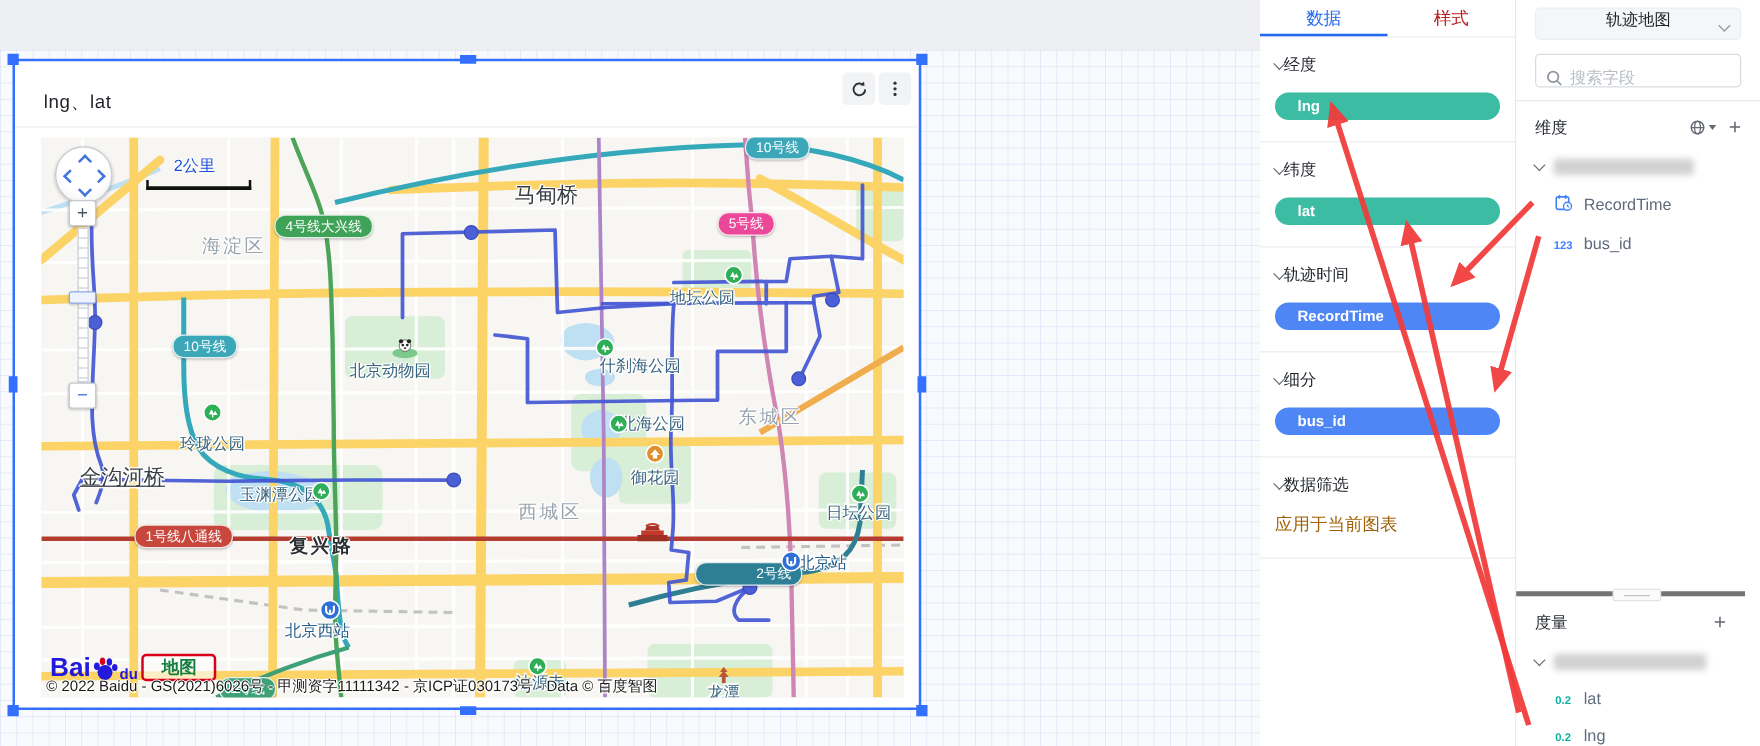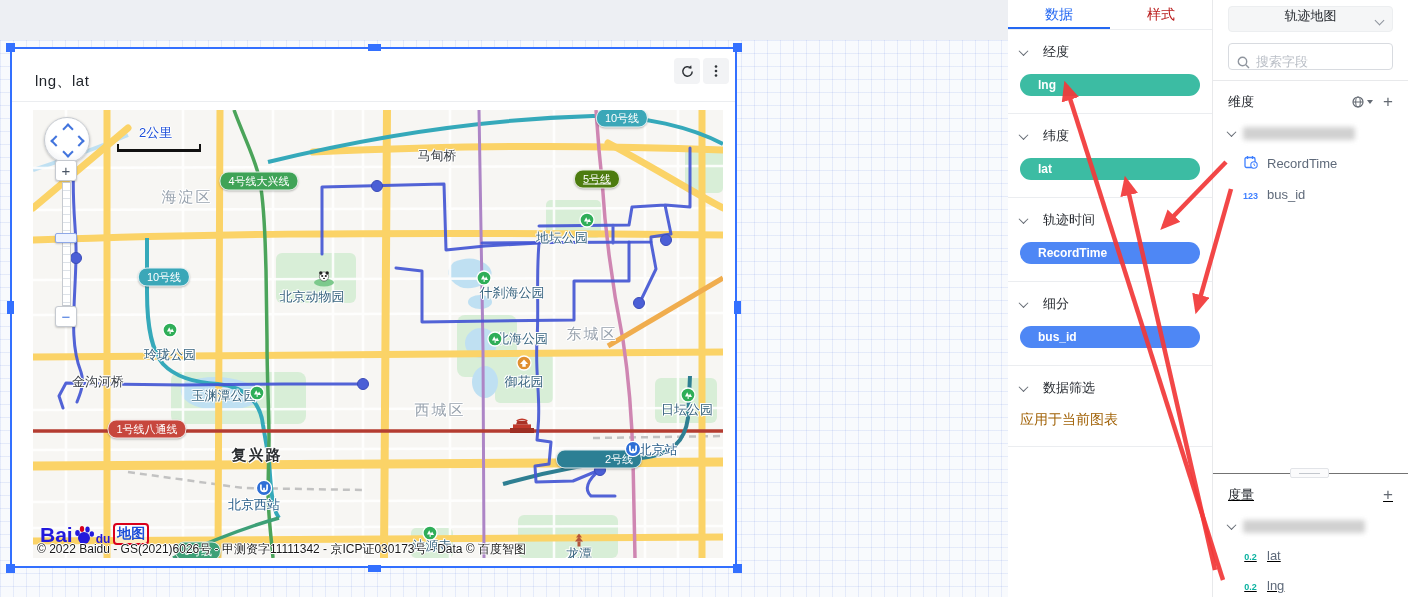--- a/index.html
+++ b/index.html
@@ -27,21 +27,21 @@
 
   
   #map { position:absolute; left:21px; top:61px; width:690px; height:448px; overflow:hidden; background:#f7f6f3; }
   #map svg.layer { position:absolute; left:0; top:0; }
   #map-overlays { position:absolute; left:0; top:0; width:100%; height:100%; }
   .mlabel { position:absolute; white-space:nowrap; transform:translate(-50%,-50%);
     text-shadow:-1px 0 #fff,1px 0 #fff,0 -1px #fff,0 1px #fff,1px 1px #fff,-1px -1px #fff; }
   .mlabel.district { font-size:15px; color:#99a3ae; letter-spacing:2px; }
   .mlabel.park { font-size:13px; color:#38647f; }
   .mlabel.station { font-size:13px; color:#2a5f8a; }
-  .mlabel.road { font-size:13px; color:#3a3f45; }
+  .mlabel.road { font-size:17px; color:#3a3f45; }
   .mlabel.road-big { font-size:15px; color:#2b2e31; font-weight:bold; letter-spacing:2px; }
   .mpill { position:absolute; transform:translate(-50%,-50%); font-size:11px; color:#fff;
     padding:1px 8px; border-radius:9px; border:1px solid rgba(255,255,255,.85);
     box-shadow:0 1px 2px rgba(0,0,0,.25); white-space:nowrap; }
   .micon { position:absolute; transform:translate(-50%,-50%); line-height:0; }
 
   
   #compass { position:absolute; left:11px; top:7px; width:46px; height:46px; border-radius:50%;
     background:radial-gradient(circle at 50% 40%, #ffffff 55%, #e8eaee 100%);
     border:1px solid #c6cad0; box-shadow:0 1px 3px rgba(0,0,0,.25); }
@@ -54,33 +54,33 @@
     border:1px solid #c6cad0; background-image:repeating-linear-gradient(to bottom,#fff 0 7px,#dde2e8 7px 8px); }
   #zoom-thumb { position:absolute; left:0; top:73px; width:22px; height:10px; background:#eef3ff;
     border:1px solid #8ea8e8; border-radius:2px; box-shadow:0 1px 2px rgba(0,0,0,.2); cursor:grab; }
   #scalebar { position:absolute; left:84px; top:14px; }
   #scale-text { font-size:13px; color:#1d4ed8; text-shadow:-1px 0 #fff,1px 0 #fff,0 -1px #fff,0 1px #fff; margin-left:22px; }
   #scale-line { margin-top:2px; width:84px; height:8px; border-left:2px solid #111; border-right:2px solid #111; border-bottom:3px solid #111; }
 
   #baidu-logo { position:absolute; left:7px; bottom:13px; display:flex; align-items:flex-end; gap:1px; }
   #logo-bai { font-size:21px; font-weight:bold; color:#2319dc; line-height:20px; }
   #logo-du { font-size:12px; font-weight:bold; color:#2319dc; line-height:11px; }
-  #logo-map-box { margin-left:2px; border:2px solid #d9001b; border-radius:4px; padding:0 2px;
-    font-size:14px; font-weight:bold; color:#1d4ed8; background:rgba(255,255,255,.6); }
+  #logo-map-box { margin-left:2px; border:2px solid #d9001b; border-radius:4px; padding:0 14px;
+    font-size:14px; font-weight:bold; color:#15803d; background:rgba(255,255,255,.6); }
   #map-copyright { position:absolute; left:4px; bottom:0px; font-size:12px; color:#1a1a1a;
     text-shadow:-1px 0 #fff,1px 0 #fff,0 -1px #fff,0 1px #fff; white-space:nowrap; }
 
   
   #data-panel { position:absolute; left:1008px; top:0; width:204px; height:420px; background:#fff; }
   #tabs { position:relative; display:flex; height:30px; border-bottom:1px solid #ebedf0; }
   .tab { flex:1; display:flex; align-items:center; justify-content:center; font-size:14px; color:#b91c1c; cursor:pointer; }
   .tab.active { color:#2468f2; }
   #tab-underline { position:absolute; left:0; bottom:0; width:50%; height:2px; background:#2468f2; }
   .fsec { padding:13px 12px 17px; border-bottom:1px solid #ebedf0; }
-  .fsec-head { display:flex; align-items:center; gap:16px; font-size:13px; color:#1f2329; cursor:pointer; }
+  .fsec-head { display:flex; align-items:center; gap:0; font-size:13px; color:#1f2329; cursor:pointer; }
   .chev { width:7px; height:7px; border-left:1.6px solid #646a73; border-bottom:1.6px solid #646a73;
     transform:rotate(-45deg) translate(1px,-1px); flex:0 0 auto; }
   .pill { margin-top:13px; height:22px; border-radius:11px; color:#fff; font-size:12px; font-weight:bold;
     line-height:22px; padding-left:18px; cursor:grab; }
   .dropzone { margin-top:12px; height:26px; border:1px dashed #d5d8dd; border-radius:13px;
     display:flex; align-items:center; justify-content:center; font-size:13px; color:#646a73; cursor:pointer; }
   .apply-hint { margin-top:14px; text-align:left; font-size:14px; color:#a16207; }
 
   
   #fields-panel { position:absolute; left:1212px; top:0; width:196px; height:597px; background:#fff; border-left:1px solid #e8e9eb; }
@@ -97,21 +97,21 @@
   .fp-head { display:flex; align-items:center; justify-content:space-between; font-size:13px; color:#1f2329; }
   .fp-head-icons { display:flex; align-items:center; gap:8px; color:#646a73; }
   .plus-icon { font-size:17px; line-height:14px; color:#646a73; cursor:pointer; }
   .ds-row { margin-top:16px; display:flex; align-items:center; gap:8px; cursor:pointer; }
   .blurred { height:13px; border-radius:2px; background:#c9c9c9; filter:blur(2.5px); opacity:.85; }
   .field-row { margin-top:15px; padding-left:13px; display:flex; align-items:center; gap:7px;
     font-size:13px; color:#5f6a7a; cursor:grab; }
   .f-ic { width:19px; flex:0 0 auto; text-align:center; }
   .f-ic.num { font-size:9px; font-weight:bold; color:#4080ff; letter-spacing:0; }
   .f-ic.dec { font-size:9px; font-weight:bold; color:#0ab2a0; }
-  #measures-block { position:absolute; left:0; right:0; top:473px; border-top:1px solid #737373; background:#fff;text-decoration:underline; }
+  #measures-block { position:absolute; left:0; right:12px; top:473px; border-top:4px solid #737373; background:#fff; }
   #divider-handle { position:absolute; left:77px; top:-6px; width:39px; height:10px; background:#fbfbfc;
     border:1px solid #e2e4e8; border-radius:2px; cursor:row-resize; }
   #divider-handle::after { content:""; position:absolute; left:8px; right:8px; top:4px; height:1px; background:#c3c7cd; }
 
   
   #arrows-svg { position:absolute; left:0; top:0; z-index:50; pointer-events:none; }
 </style>
 </head>
 <body>
 
@@ -224,39 +224,39 @@
             <circle cx="344" cy="76" r="5.5" fill="#4b5fd6" stroke="#3a4ab8" stroke-width="1"></circle>
             <circle cx="633" cy="130" r="5.5" fill="#4b5fd6" stroke="#3a4ab8" stroke-width="1"></circle>
             <circle cx="606" cy="193" r="5.5" fill="#4b5fd6" stroke="#3a4ab8" stroke-width="1"></circle>
             <circle cx="567" cy="360" r="5.5" fill="#4b5fd6" stroke="#3a4ab8" stroke-width="1"></circle>
           </svg>
 
         <div id="map-overlays">
           <div id="labels-layer">
               <div class="mlabel district" style="left: 154px; top: 87px;">海淀区</div>
               <div class="mlabel district" style="left: 407px; top: 300px;">西城区</div>
-              <div class="mlabel district" style="left: 559px; top: 224px;">东城区</div>
+              <div class="mlabel district" style="left: 583px; top: 224px;">东城区</div>
               <div class="mlabel road" style="left: 404px; top: 46px;">马甸桥</div>
-              <div class="mlabel road" style="left: 65px; top: 272px;">金沟河桥</div>
-              <div class="mlabel road-big" style="left: 224px; top: 345px;">复兴路</div>
+              <div class="mlabel road" style="left: 65px; top: 272px; text-decoration: underline;">金沟河桥</div>
+              <div class="mlabel road-big" style="left: 224px; top: 327px;">复兴路</div>
               <div class="mlabel park" style="left: 279px; top: 187px;">北京动物园</div>
               <div class="mlabel park" style="left: 479px; top: 183px;">什刹海公园</div>
               <div class="mlabel park" style="left: 529px; top: 128px;">地坛公园</div>
               <div class="mlabel park" style="left: 489px; top: 229px;">北海公园</div>
               <div class="mlabel park" style="left: 137px; top: 245px;">玲珑公园</div>
               <div class="mlabel park" style="left: 491px; top: 272px;">御花园</div>
               <div class="mlabel park" style="left: 191px; top: 286px;">玉渊潭公园</div>
               <div class="mlabel park" style="left: 654px; top: 300px;">日坛公园</div>
               <div class="mlabel park" style="left: 399px; top: 436px;">法源寺</div>
               <div class="mlabel park" style="left: 546px; top: 444px;">龙潭</div>
               <div class="mlabel station" style="left: 625px; top: 340px;">北京站</div>
               <div class="mlabel station" style="left: 221px; top: 395px;">北京西站</div>
               <div class="mpill" style="left: 589px; top: 8px; background: rgb(59, 167, 184);">10号线</div>
               <div class="mpill" style="left: 131px; top: 167px; background: rgb(59, 167, 184);">10号线</div>
-              <div class="mpill" style="left: 564px; top: 69px; background: #4d7c0f; text-decoration: underline;">5号线</div>
+              <div class="mpill" style="left: 564px; top: 69px; background: #ec4899;">5号线</div>
               <div class="mpill" style="left: 226px; top: 71px; background: rgb(63, 163, 87);">4号线大兴线</div>
               <div class="mpill" style="left: 114px; top: 319px; background: rgb(199, 71, 61);">1号线八通线</div>
               <div class="mpill" style="left: 566px; top: 349px; background: rgb(44, 127, 148); padding-left: 48px;">2号线</div>
               <div class="mpill" style="left: 165px; top: 441px; background: rgb(61, 160, 119);">9号线</div>
               <div class="micon" style="left: 554px; top: 110px;"><svg width="16" height="16" viewBox="0 0 16 16">
                   <circle cx="8" cy="8" r="7" fill="#2fae58" stroke="#fff" stroke-width="1.3"></circle>
                   <path d="M5,9.5 L7.2,5.3 L9.4,9.5 Z" fill="#fff"></path>
                   <path d="M8.2,10 L10.1,6.6 L12,10 Z" fill="#fff"></path>
                   <rect x="7.6" y="9.5" width="1.1" height="2.4" fill="#fff"></rect>
                 </svg></div>

